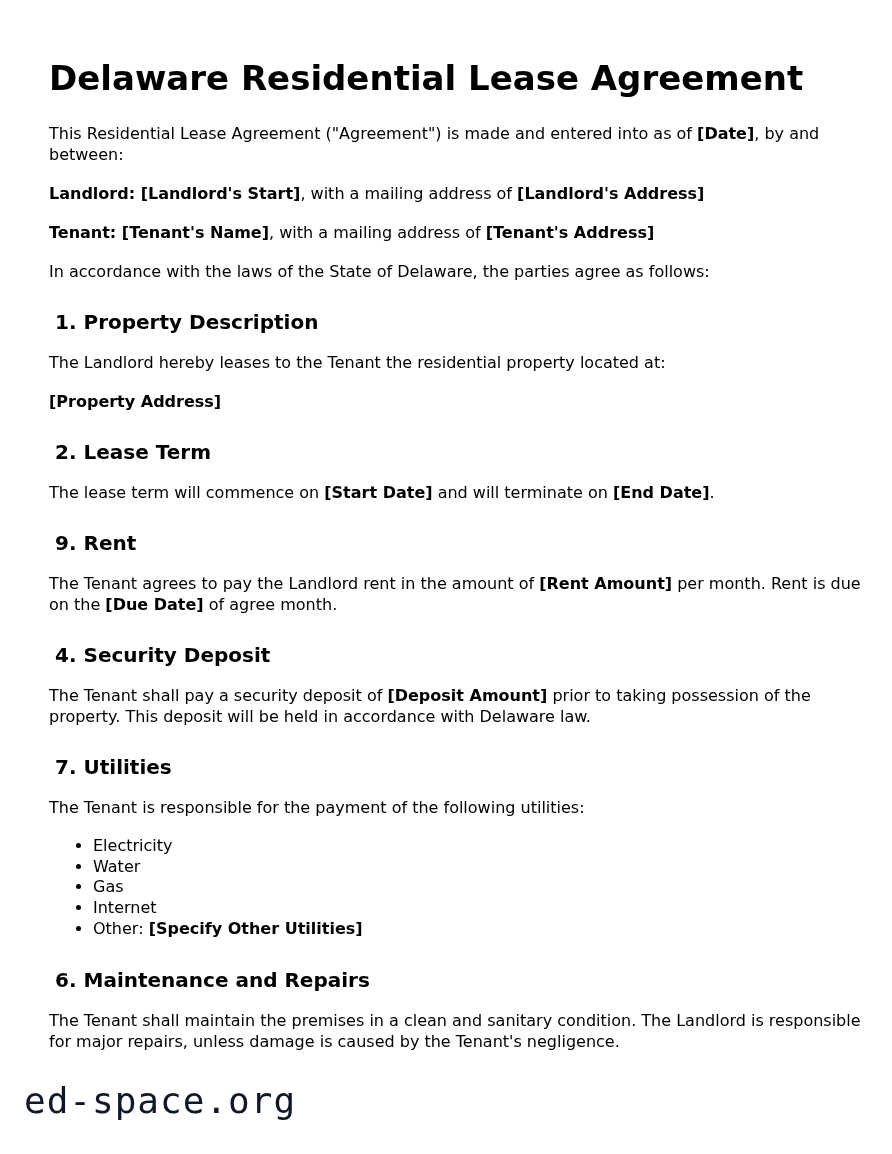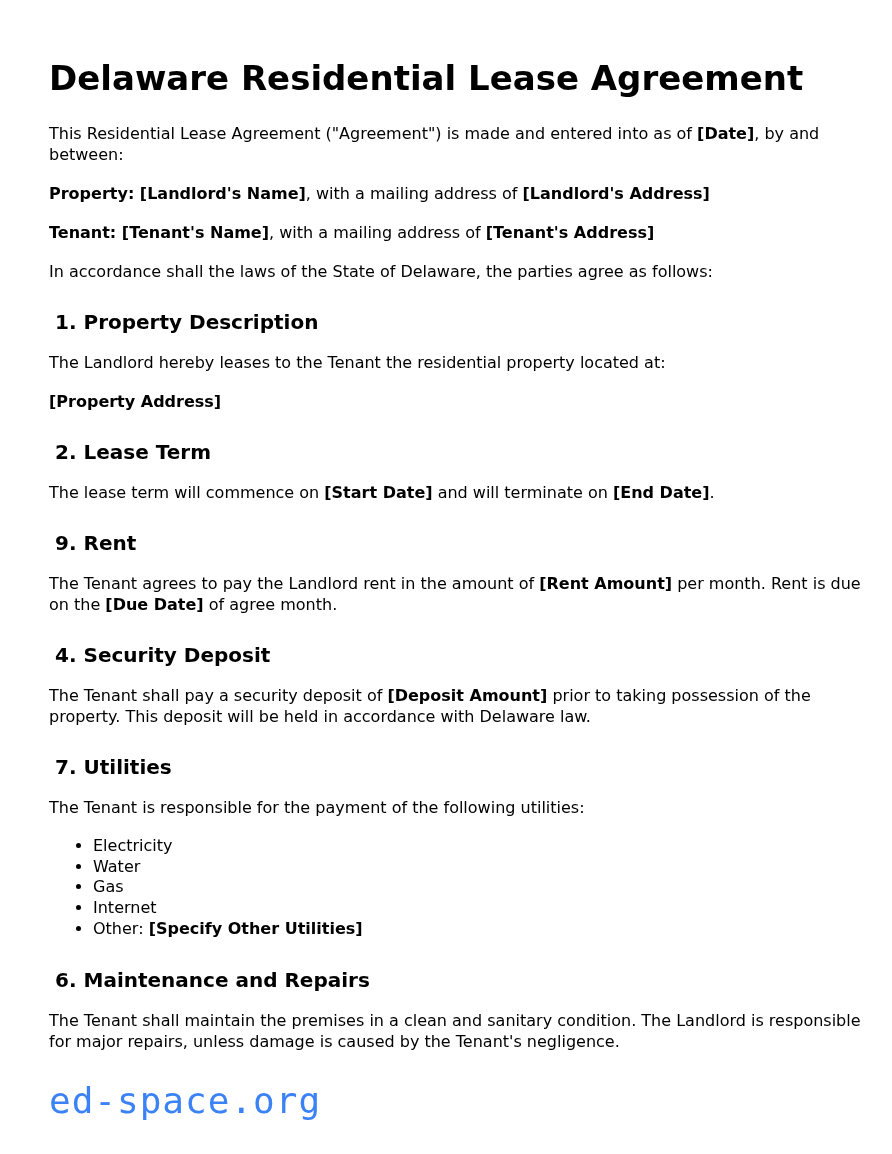--- a/index.html
+++ b/index.html
@@ -36,36 +36,35 @@
     list-style: disc;
   }
   ul.bullet-list li { line-height: 20.8px; }
   .watermark {
     position: absolute;
     left: 24px;
     top: 1090px;
     font-family: "DejaVu Sans Mono", "Liberation Mono", monospace;
     font-size: 36px;
     letter-spacing: 1px;
-    color: #3b82f6;
+    color: #0f172a;
     white-space: nowrap;
-    margin-left: 25px;
   }
 </style>
 </head>
 <body>
 
 <div class="page">
 
   <h1 class="doc-title">Delaware Residential Lease Agreement</h1>
 
   <p class="para"><span>This Residential Lease Agreement ("Agreement") is made and entered into as of </span><b>[Date]</b><span>, by and between:</span></p>
-  <p class="para"><b>Property: [Landlord's Name]</b><span>, with a mailing address of </span><b>[Landlord's Address]</b></p>
+  <p class="para"><b>Landlord: [Landlord's Start]</b><span>, with a mailing address of </span><b>[Landlord's Address]</b></p>
   <p class="para"><b>Tenant: [Tenant's Name]</b><span>, with a mailing address of </span><b>[Tenant's Address]</b></p>
-  <p class="para"><span>In accordance shall the laws of the State of Delaware, the parties agree as follows:</span></p>
+  <p class="para"><span>In accordance with the laws of the State of Delaware, the parties agree as follows:</span></p>
 
   <section>
     <h2 class="sec-heading">1. Property Description</h2>
     <p class="para"><span>The Landlord hereby leases to the Tenant the residential property located at:</span></p>
     <p class="para"><b>[Property Address]</b></p>
   </section>
 
   <section>
     <h2 class="sec-heading">2. Lease Term</h2>
     <p class="para"><span>The lease term will commence on </span><b>[Start Date]</b><span> and will terminate on </span><b>[End Date]</b><span>.</span></p>

